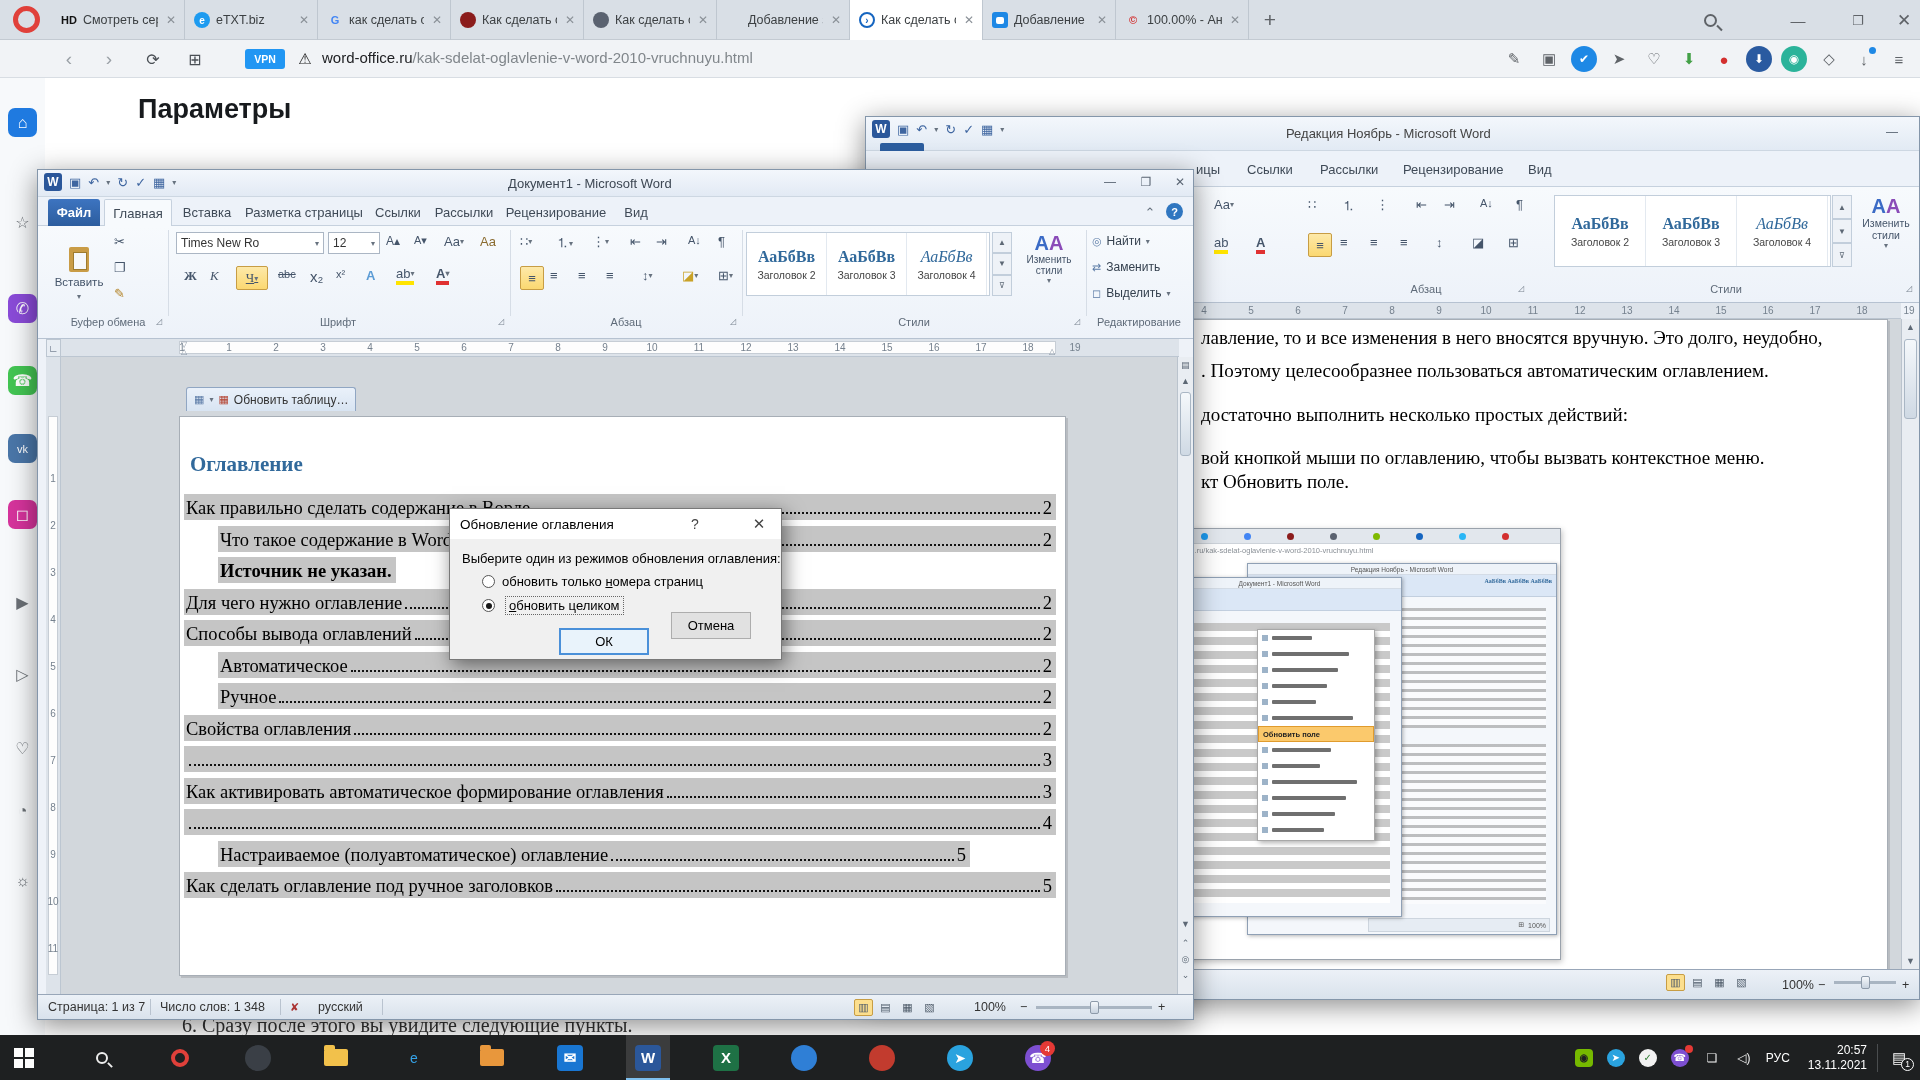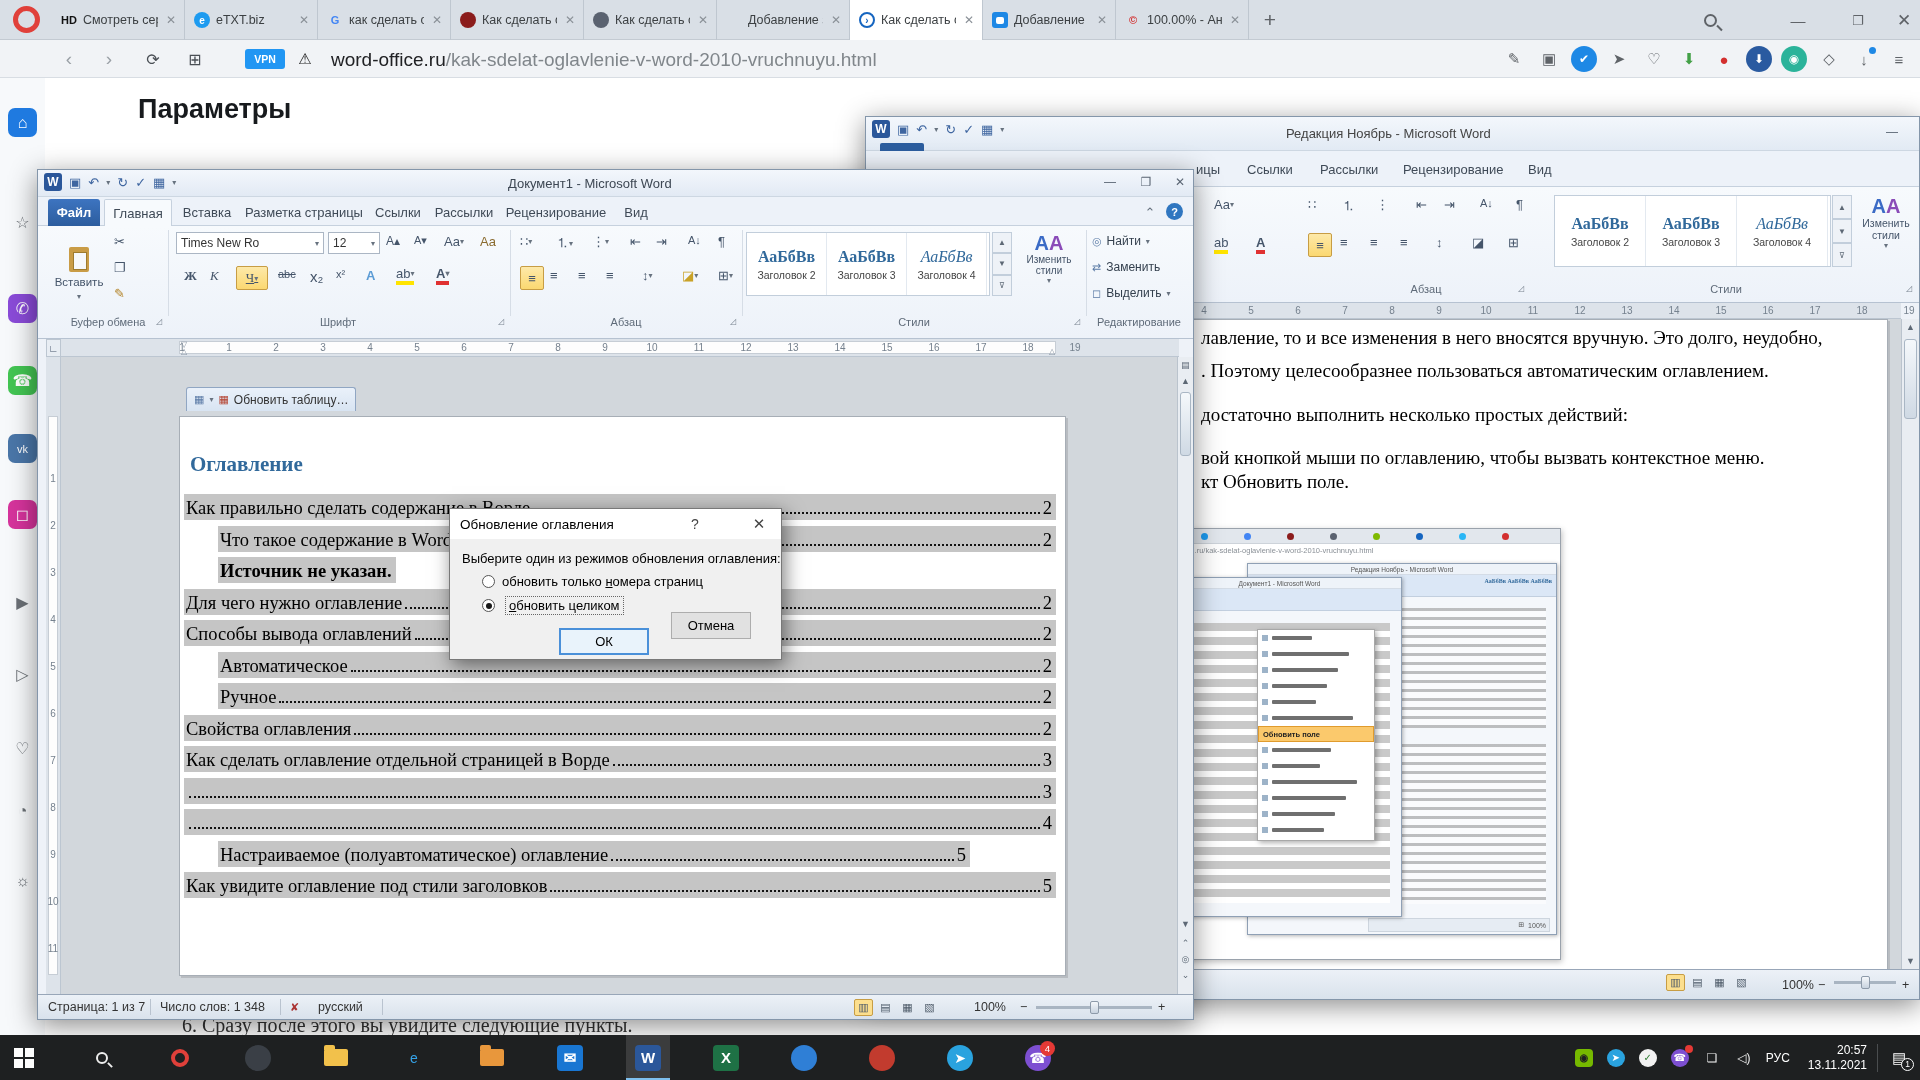--- a/index.html
+++ b/index.html
@@ -21,21 +21,21 @@
   .fav-ring{background:transparent!important;border:2px solid;}
   .fav-grid{border-radius:0;background:transparent!important;display:grid;grid-template-columns:7px 7px;grid-template-rows:7px 7px;gap:1px;}
   .fav-grid i{display:block;}
   .tb-btn{position:absolute;top:0;height:40px;width:40px;display:flex;align-items:center;justify-content:center;color:#5f6368;font-size:17px;}
   .lens{width:13px;height:13px;border:2px solid #5f6368;border-radius:50%;position:relative;}
   .lens:after{content:"";position:absolute;left:10px;top:11px;width:7px;height:2px;background:#5f6368;transform:rotate(45deg);}
   .toolbar{position:absolute;left:0;top:40px;width:1920px;height:38px;background:#f1f3f6;border-bottom:1px solid #d8dde3;}
   .nav-i{position:absolute;top:0;height:38px;width:34px;display:flex;align-items:center;justify-content:center;color:#9aa0a6;font-size:19px;}
   .nav-i.on{color:#4a4f55;}
   .vpn{position:absolute;left:245px;top:9px;width:40px;height:20px;background:#2196f3;border-radius:3px;color:#fff;font-size:10.5px;font-weight:bold;display:flex;align-items:center;justify-content:center;}
-  .urltxt{position:absolute;left:331px;top:9px;font-size:19px;color:#333;white-space:nowrap;}
+  .urltxt{position:absolute;left:322px;top:9px;font-size:15px;color:#333;white-space:nowrap;}
   .urltxt .dom{color:#202124;} .urltxt .pth{color:#80868b;}
   .navic-row{position:absolute;right:8px;top:0;height:38px;display:flex;align-items:center;gap:9px;}
   .navic{width:26px;height:26px;display:flex;align-items:center;justify-content:center;font-size:15px;color:#5f6368;border-radius:4px;position:relative;}
   .navic .dot{position:absolute;right:1px;top:1px;width:7px;height:7px;border-radius:50%;}
   .sidebar{position:absolute;left:0;top:78px;width:45px;height:957px;background:#f7f9fb;}
   .side-i{position:absolute;left:8px;width:29px;height:29px;display:flex;align-items:center;justify-content:center;border-radius:7px;font-size:16px;color:#6b7076;}
   .page{position:absolute;left:45px;top:78px;width:1875px;height:957px;background:#fff;}
   .pg-heading{position:absolute;left:93px;top:16px;font-size:27px;font-weight:bold;color:#171a1d;}
   .pg-bottom{position:absolute;left:137px;top:936px;font-family:"Liberation Serif",serif;font-size:20px;color:#333;}
   
@@ -609,35 +609,35 @@
             <span class="pg">2</span>
           </span><span class="tocrow" style="left: 157px; top: 326px; width: 838px;">
             <span>Ручное</span>
             <span class="dots"></span>
             <span class="pg">2</span>
           </span><span class="tocrow" style="left: 123px; top: 357.5px; width: 872px;">
             <span>Свойства оглавления</span>
             <span class="dots"></span>
             <span class="pg">2</span>
           </span><span class="tocrow" style="left: 123px; top: 389px; width: 872px;">
-            <span>Как сделать оглавление отдельной страницей в Ворде</span>
             <span class="dots"></span>
             <span class="pg">3</span>
           </span><span class="tocrow" style="left: 123px; top: 420.5px; width: 872px;">
+            <span>Как активировать автоматическое формирование оглавления</span>
             <span class="dots"></span>
             <span class="pg">3</span>
           </span><span class="tocrow" style="left: 123px; top: 452px; width: 872px;">
             <span class="dots"></span>
             <span class="pg">4</span>
           </span><span class="tocrow" style="left: 157px; top: 483.5px; width: 752px;">
             <span>Настраиваемое (полуавтоматическое) оглавление</span>
             <span class="dots"></span>
             <span class="pg">5</span>
           </span><span class="tocrow" style="left: 123px; top: 515px; width: 872px;">
-            <span>Как увидите оглавление под стили заголовков</span>
+            <span>Как сделать оглавление под ручное заголовков</span>
             <span class="dots"></span>
             <span class="pg">5</span>
           </span></span>
     </div>
     <div class="sbar" style="right:0;top:187px;width:16px;height:639px;">
       <span class="sbtn" style="height:16px;">▤</span>
       <span class="sbtn" style="height:16px;">▲</span>
       <span class="sthumb" style="top:35px;height:64px;"></span>
       <span class="sbtn abs" style="bottom:64px;height:16px;left:0;right:0;">▼</span>
       <span class="sbtn abs" style="bottom:46px;height:15px;left:0;right:0;">⌃</span>

